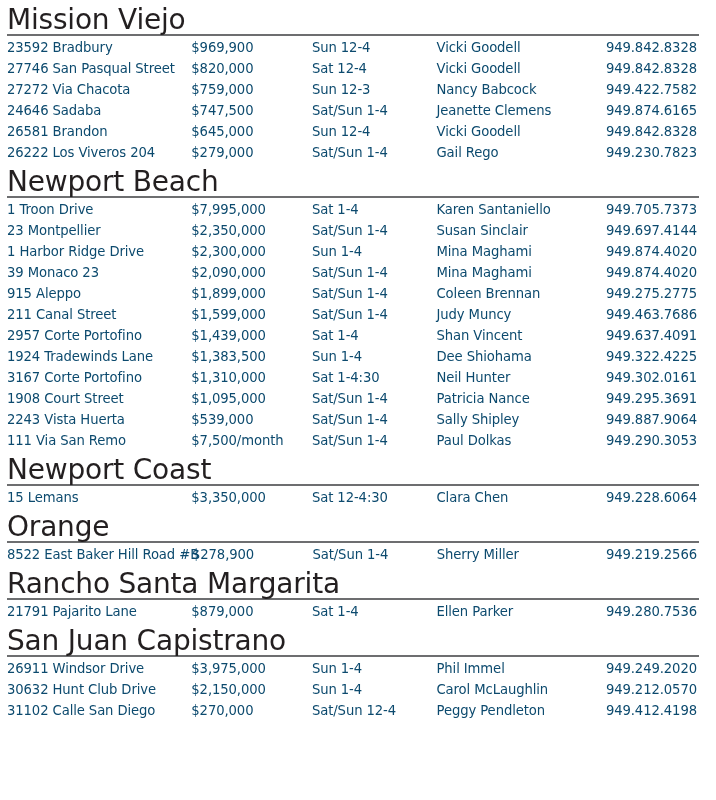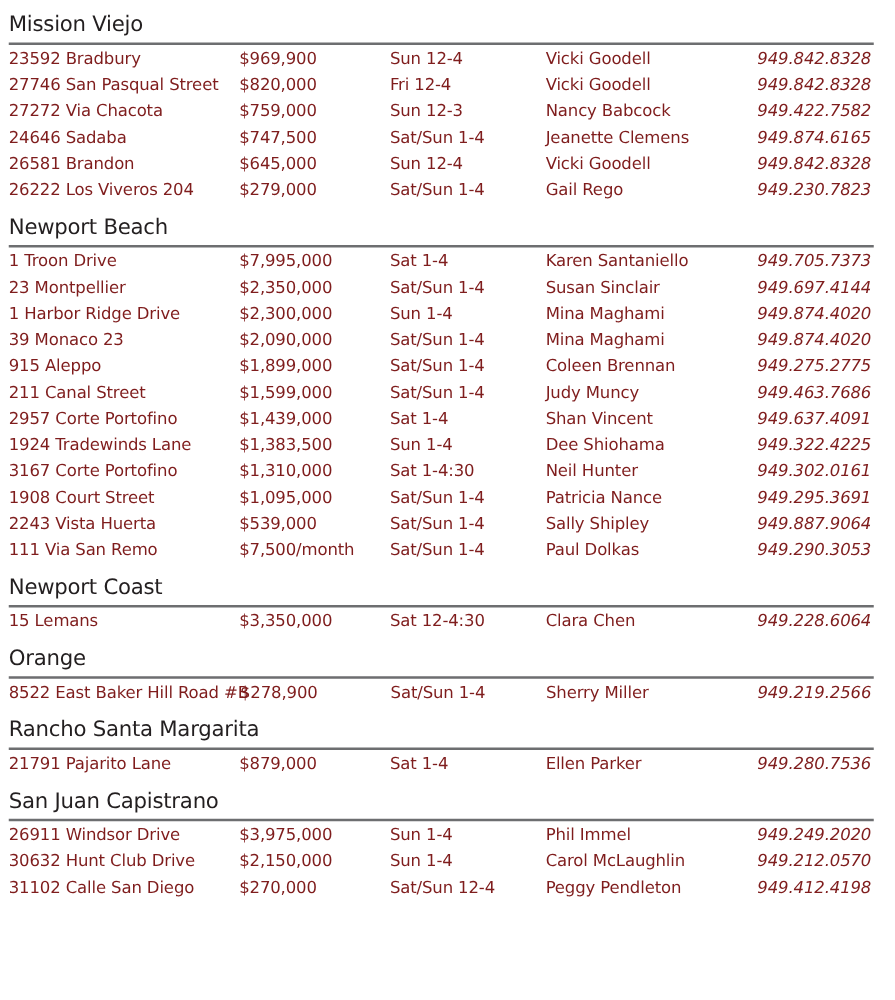--- a/index.html
+++ b/index.html
@@ -22,62 +22,62 @@
       width: 692px;
     }
     .section {
       margin: 0;
     }
     .section + .section {
       margin-top: 7px;
     }
     .city-heading {
       font-family: "DejaVu Sans", "Liberation Sans", sans-serif;
-      font-size: 17px;
+      font-size: 28px;
       line-height: 24px;
       height: 26px;
       letter-spacing: -0.2px;
       color: #231f20;
       border-bottom: 2px solid #6d6e70;
       margin: 0 0 1px 0;
       padding: 0;
       font-weight: normal;
     }
     .row {
       display: flex;
       height: 21px;
       line-height: 21px;
       font-size: 13.2px;
       letter-spacing: -0.1px;
       white-space: nowrap;
-      color: #7f1d1d;
+      color: #0c4a6e;
     }
     .col-address { width: 185px; }
     .col-price   { width: 103px; text-align: left; }
     .col-time    { width: 125px; padding-left: 18px; }
     .col-agent   { width: 170px; }
-    .col-phone   { flex: 1; text-align: right; padding-right: 2px; font-style: italic; }
+    .col-phone   { flex: 1; text-align: right; padding-right: 2px; }
   </style>
 </head>
 <body>
 
 <div id="listing">
     <div class="section">
       <h2 class="city-heading">Mission Viejo</h2>
       <div class="row">
         <span class="col-address">23592 Bradbury</span>
         <span class="col-price">$969,900</span>
         <span class="col-time">Sun 12-4</span>
         <span class="col-agent">Vicki Goodell</span>
         <span class="col-phone">949.842.8328</span>
       </div>
       <div class="row">
         <span class="col-address">27746 San Pasqual Street</span>
         <span class="col-price">$820,000</span>
-        <span class="col-time">Fri 12-4</span>
+        <span class="col-time">Sat 12-4</span>
         <span class="col-agent">Vicki Goodell</span>
         <span class="col-phone">949.842.8328</span>
       </div>
       <div class="row">
         <span class="col-address">27272 Via Chacota</span>
         <span class="col-price">$759,000</span>
         <span class="col-time">Sun 12-3</span>
         <span class="col-agent">Nancy Babcock</span>
         <span class="col-phone">949.422.7582</span>
       </div>

